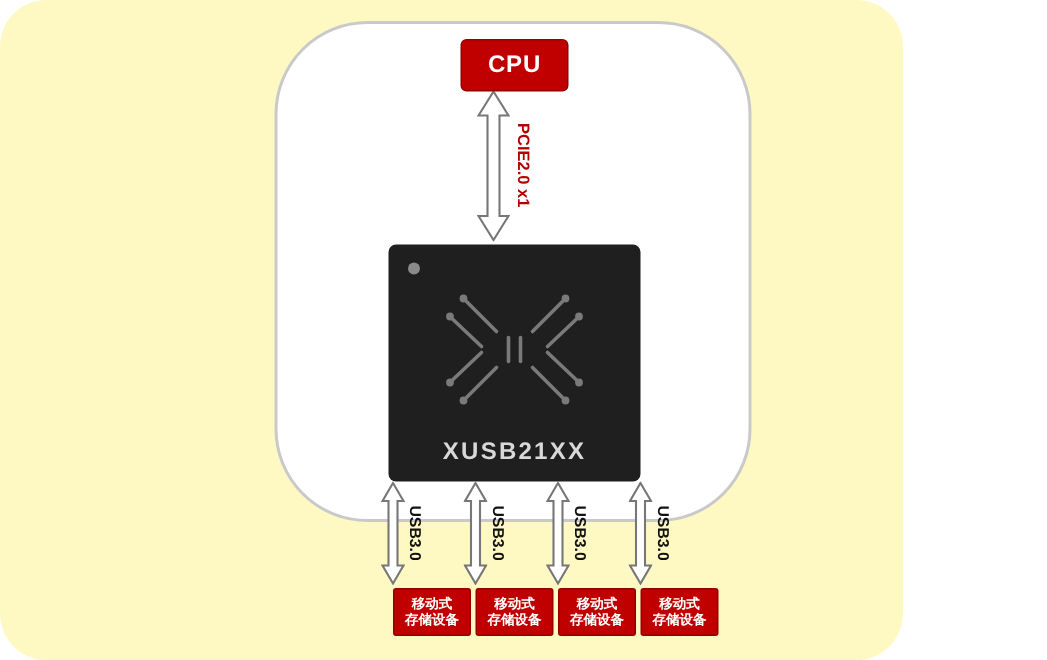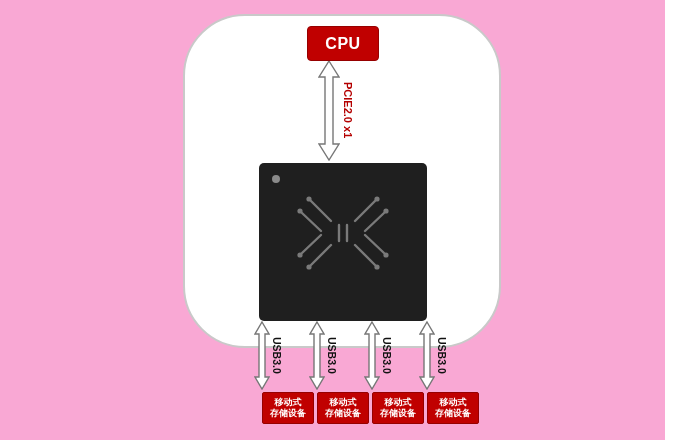--- a/index.html
+++ b/index.html
@@ -1,18 +1,19 @@
 <!DOCTYPE html>
 <html><head>
 <meta charset="utf-8">
 <style>
   html,body{margin:0;padding:0;background:#ffffff;}
   #canvas{
-    position:relative;width:665px;height:440px;background:#f9a8d4;overflow:hidden;
+    position:relative;width:602px;height:440px;background:#fef9c3;overflow:hidden;
     font-family:"Liberation Sans",sans-serif;
+    border-radius:31px;
   }
   .frame{
     position:absolute;left:183px;top:14px;width:314px;height:330px;
     border:2px solid #c9c9c9;border-radius:62px;background:#ffffff;
   }
   .cpu-box{
     position:absolute;left:307px;top:26px;width:70px;height:33px;z-index:3;
     background:#c00000;border:1px solid #960000;border-radius:4px;
     display:flex;align-items:center;justify-content:center;
     color:#ffffff;font-weight:bold;font-size:16px;letter-spacing:.5px;
@@ -88,20 +89,21 @@
       <path class="logo-stroke" d="M64 40 L64 56"></path>
       <circle class="logo-dot" cx="26" cy="14" r="2.6"></circle>
       <circle class="logo-dot" cx="17" cy="26" r="2.6"></circle>
       <circle class="logo-dot" cx="94" cy="14" r="2.6"></circle>
       <circle class="logo-dot" cx="103" cy="26" r="2.6"></circle>
       <circle class="logo-dot" cx="26" cy="82" r="2.6"></circle>
       <circle class="logo-dot" cx="17" cy="70" r="2.6"></circle>
       <circle class="logo-dot" cx="94" cy="82" r="2.6"></circle>
       <circle class="logo-dot" cx="103" cy="70" r="2.6"></circle>
     </svg>
+    <div class="chip-label">XUSB21XX</div>
   </div>
 
   <div class="usb-col" style="left:241px">
     <div class="arrow-row">
       <svg class="arrow" width="16" height="69" viewBox="0 0 16 69">
         <path d="M8 1 L15 13 L11 13 L11 56 L15 56 L8 68 L1 56 L5 56 L5 13 L1 13 Z"></path>
       </svg>
       <span class="vtext usb-label">USB3.0</span>
     </div>
     <div class="device-box">

